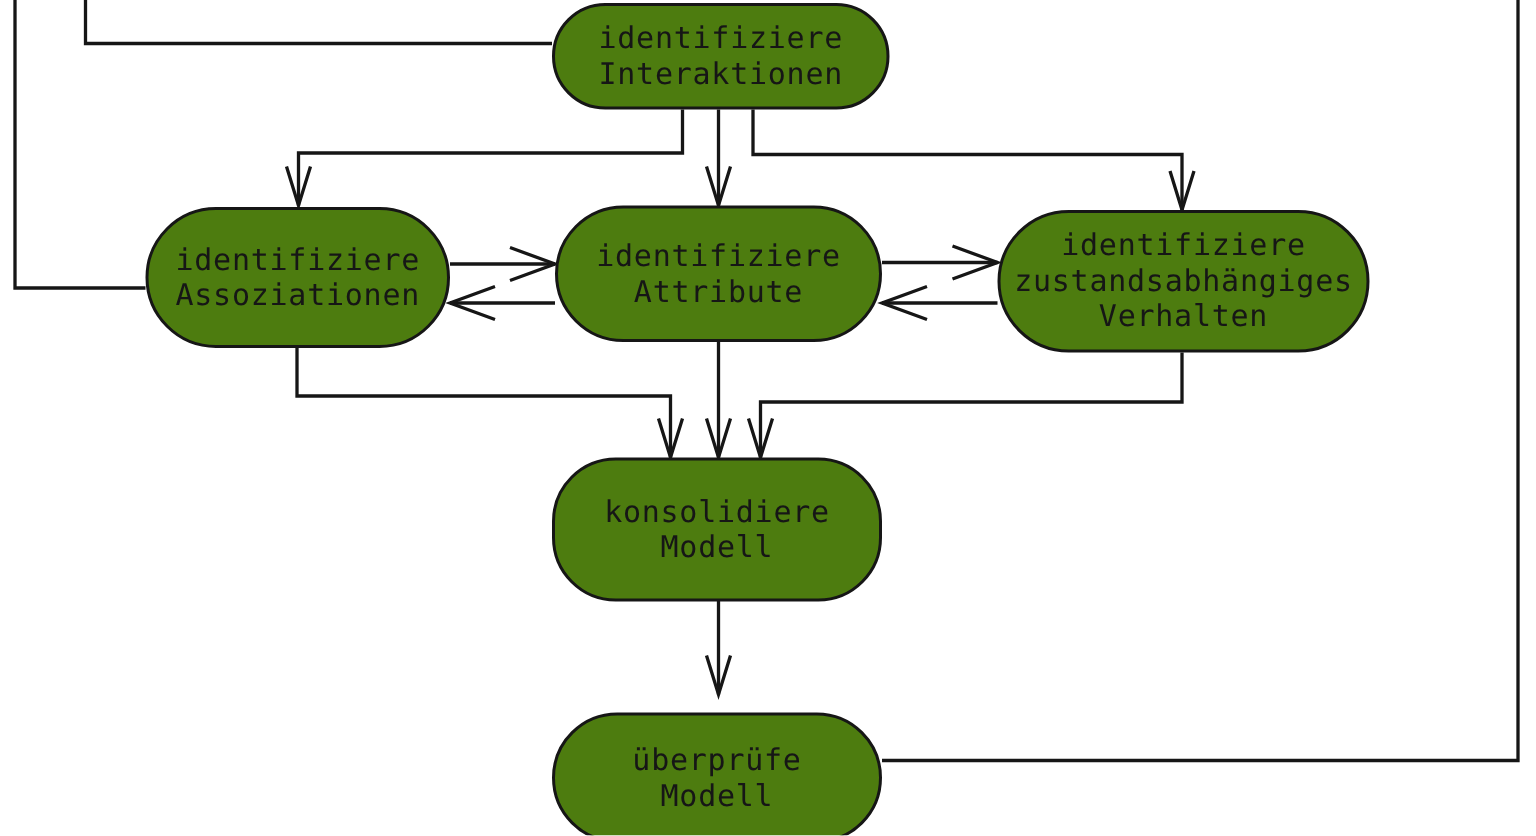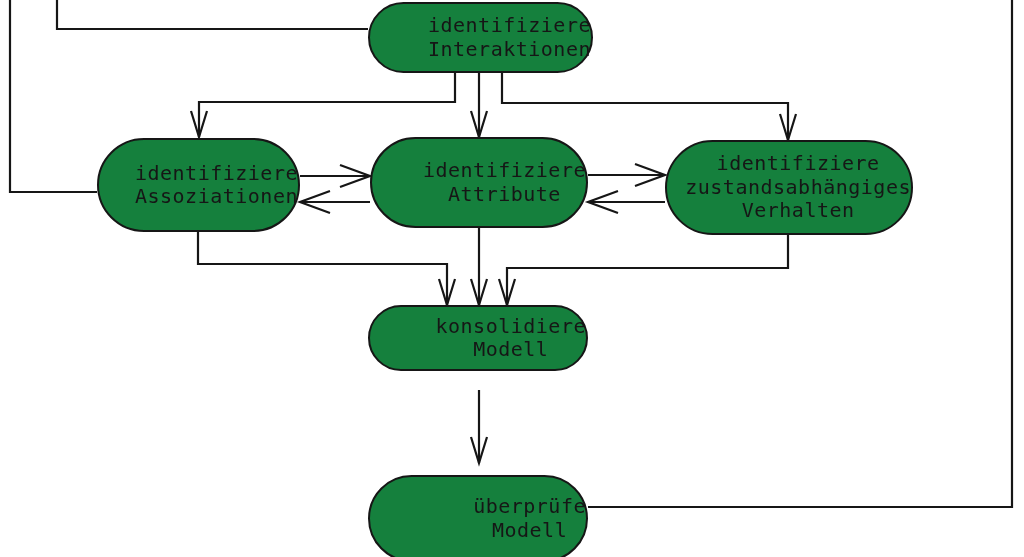--- a/index.html
+++ b/index.html
@@ -25,25 +25,25 @@
   .edges-layer path {
     fill: none;
     stroke: #161616;
     stroke-width: 2.2;
     stroke-linejoin: miter;
     stroke-linecap: butt;
   }
   .node {
     position: absolute;
     box-sizing: border-box;
-    background: #15803d;
+    background: #4d7c0f;
     border: 2.5px solid #161616;
     display: flex;
     align-items: center;
-    justify-content: flex-end;
+    justify-content: center;
     text-align: center;
     color: #161616;
     font-size: 20px;
     line-height: 23.5px;
   }
   .node .label {
     white-space: pre;
     letter-spacing: 0.5px;
   }
 </style>
@@ -136,21 +136,21 @@
     <span class="label">identifiziere
 Attribute</span>
   </div>
 
   <div class="node" style="left:665px; top:140px; width:248px; height:95px; border-radius:47.5px;">
     <span class="label">identifiziere
 zustandsabhängiges
 Verhalten</span>
   </div>
 
-  <div class="node" style="left:368px; top:305px; width:220px; height:66px; border-radius:42.5px;">
+  <div class="node" style="left:368px; top:305px; width:220px; height:96px; border-radius:42.5px;">
     <span class="label">konsolidiere
 Modell</span>
   </div>
 
   <div class="node" style="left:368px; top:463px; width:220px; height:87px; border-radius:43.5px;margin-top:12px;">
     <span class="label">überprüfe
 Modell</span>
   </div>
 
 </div>

